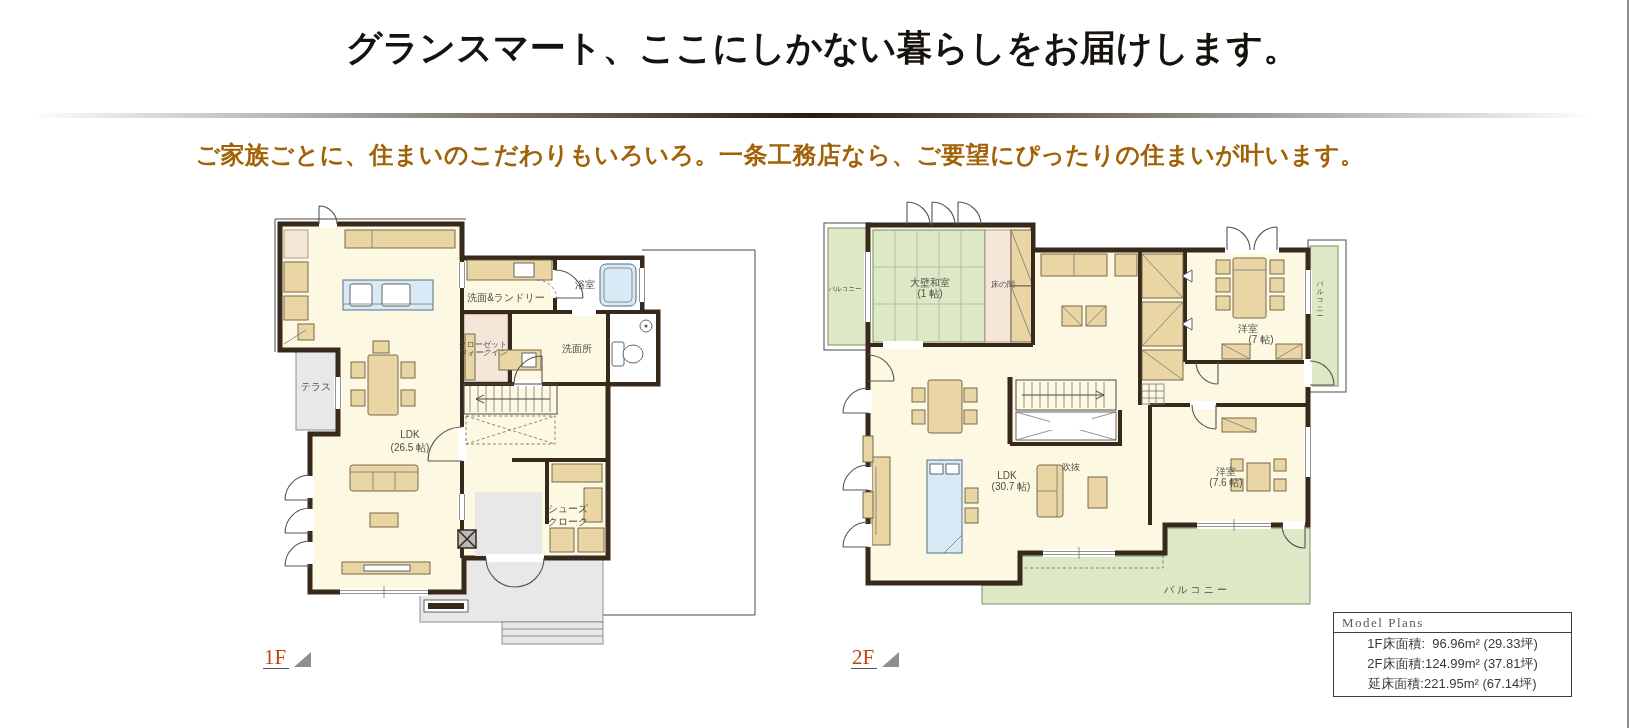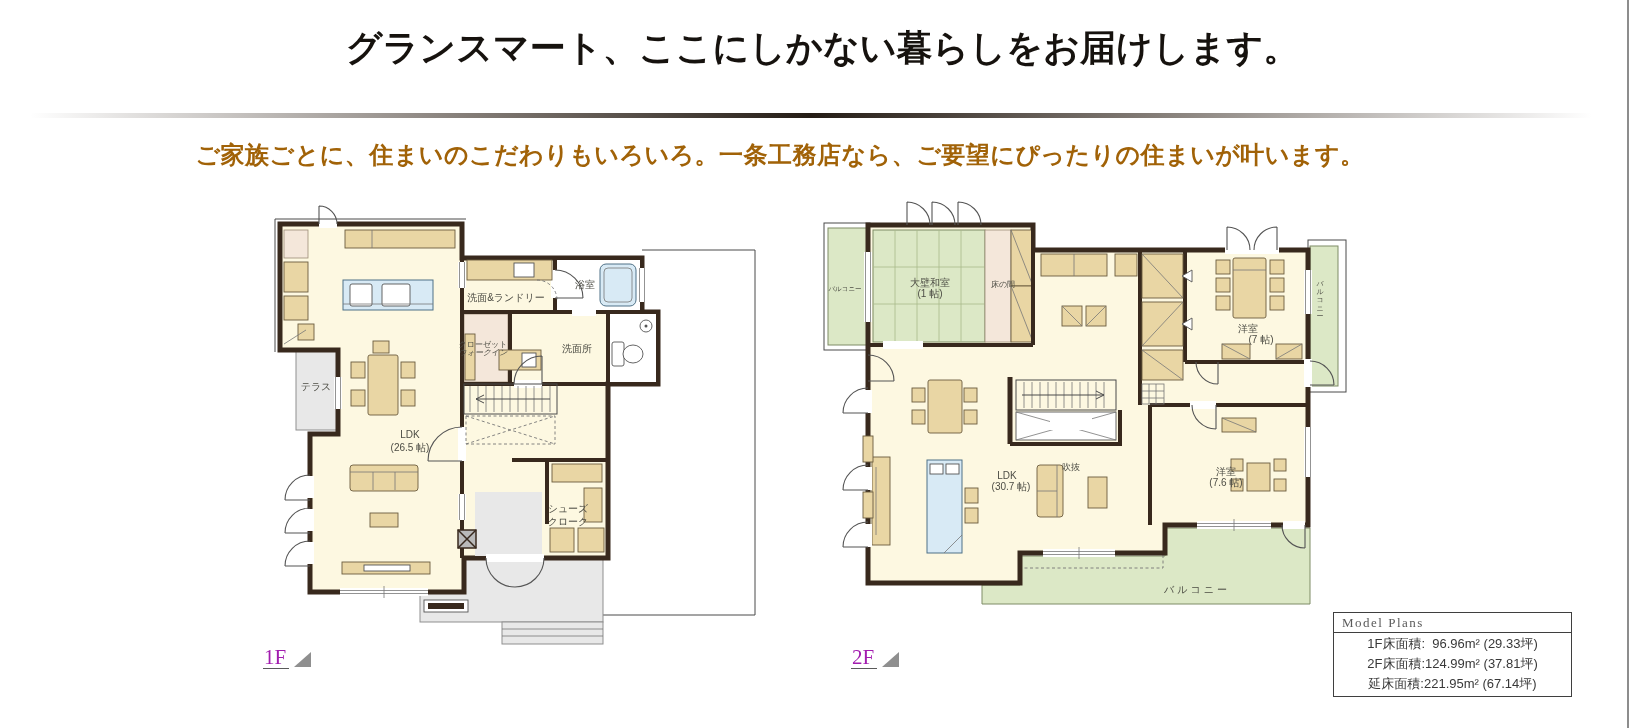--- a/index.html
+++ b/index.html
@@ -13,21 +13,21 @@
   .subtitle{position:absolute;top:139px;left:0;width:1560px;text-align:center;
         font-size:24px;font-weight:bold;color:#a16207;letter-spacing:0.5px;}
   .plan{position:absolute;}
   .lbl{position:absolute;transform:translate(-50%,-50%);font-size:10px;color:#4c4c44;
         white-space:pre;text-align:center;line-height:11px;}
   .lbl.small{font-size:8px;}
   .lbl.tiny{font-size:6.5px;}
   .lbl.vert{writing-mode:vertical-rl;font-size:7px;letter-spacing:1px;}
   .lbl.spread{letter-spacing:3px;}
   .floor-tag{position:absolute;display:flex;align-items:flex-end;gap:5px;}
-  .floor-tag .txt{font-family:"Liberation Serif",serif;font-size:21px;color:#a21caf;
+  .floor-tag .txt{font-family:"Liberation Serif",serif;font-size:21px;color:#c2410c;
         border-bottom:1.5px solid #5a5a5a;padding:0 3px 0 1px;line-height:22px;}
   .tri{width:0;height:0;border-left:17px solid transparent;border-bottom:15px solid #8f8f8f;margin-bottom:2px;}
   .model-box{position:absolute;left:1333px;top:612px;width:237px;border:1.5px solid #3f3f3f;background:#fff;}
   .model-title{font-family:"Liberation Serif",serif;font-size:13px;color:#5a5a5a;
         letter-spacing:1.5px;padding:2px 8px 1px;border-bottom:1.3px solid #3f3f3f;}
   .model-rows{padding:1px 5px 2px;}
   .model-row{font-size:13px;color:#383838;line-height:20px;white-space:pre;text-align:center;}
   .right-border{position:absolute;left:1627px;top:0;width:2px;height:728px;background:#8d8d8d;}
   
   .wall{fill:#fdf8e1;stroke:#38291d;stroke-width:5;}

